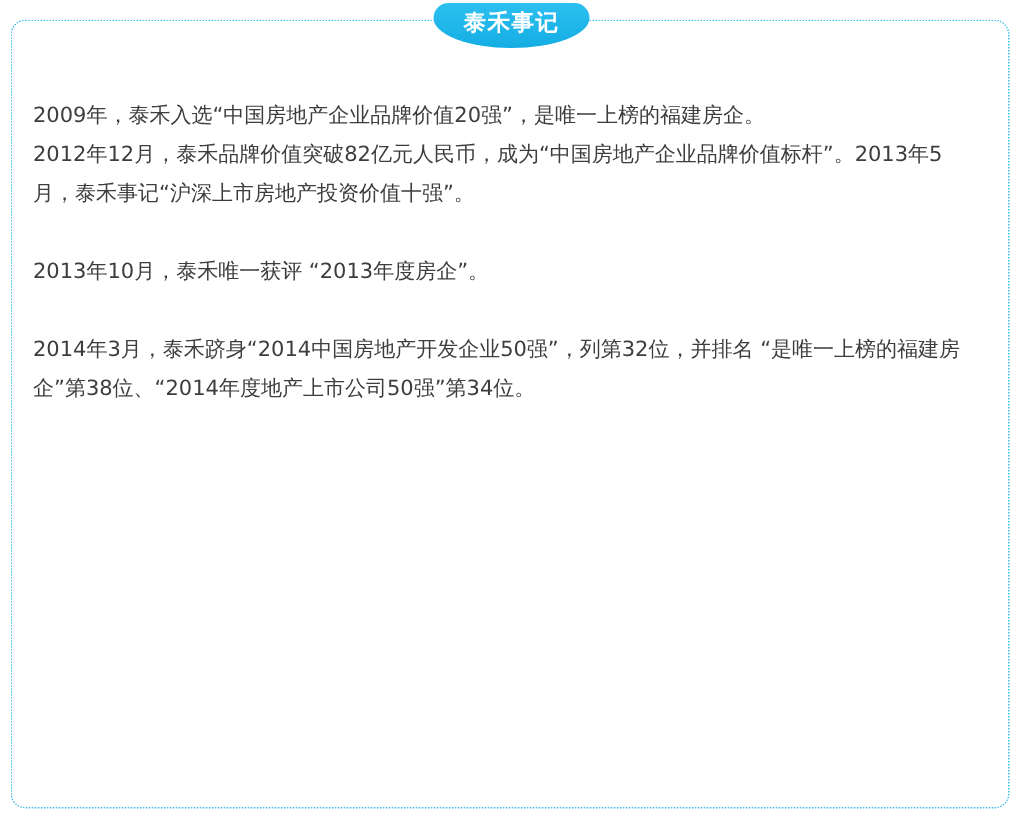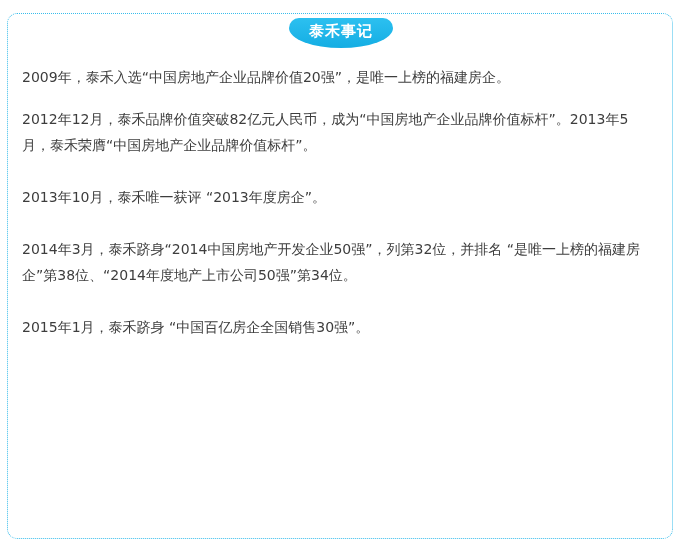--- a/index.html
+++ b/index.html
@@ -21,21 +21,21 @@
     top: 13px;
     width: 664px;
     height: 524px;
     border: 1px dotted #38bdec;
     border-radius: 10px;
     background: #ffffff;
   }
   .badge {
     position: absolute;
     left: 289px;
-    top: 18px;
+    top: 2px;
     width: 104px;
     height: 30px;
     background: linear-gradient(180deg, #2cc0f0 0%, #14ade3 100%);
     border-radius: 10px 10px 52px 52px / 10px 10px 20px 20px;
     color: #ffffff;
     font-size: 15px;
     font-weight: bold;
     letter-spacing: 1px;
     display: flex;
     align-items: center;
@@ -53,35 +53,34 @@
     padding: 50px 28px 0 14px;
     font-size: 14px;
     line-height: 26px;
     color: #3d3d3d;
     z-index: 1;
   }
   .content p {
     margin: 0 0 26px 0;
   }
   .content p:first-child {
-    margin-bottom: 16px;
+    margin-bottom: 0;
   }
 </style>
 </head>
 <body>
 
 <div class="stage">
 
   <div class="badge">
     <span>泰禾事记</span>
   </div>
 
   <div class="frame"></div>
 
   <div class="content">
     <p>2009年，泰禾入选“中国房地产企业品牌价值20强”，是唯一上榜的福建房企。</p>
-    <p>2012年12月，泰禾品牌价值突破82亿元人民币，成为“中国房地产企业品牌价值标杆”。2013年5月，泰禾荣膺“中国房地产企业品牌价值标杆”。</p>
+    <p>2012年12月，泰禾品牌价值突破82亿元人民币，成为“中国房地产企业品牌价值标杆”。2013年5月，泰禾事记“沪深上市房地产投资价值十强”。</p>
     <p>2013年10月，泰禾唯一获评 “2013年度房企”。</p>
     <p>2014年3月，泰禾跻身“2014中国房地产开发企业50强”，列第32位，并排名 “是唯一上榜的福建房企”第38位、“2014年度地产上市公司50强”第34位。</p>
-    <p>2015年1月，泰禾跻身 “中国百亿房企全国销售30强”。</p>
   </div>
 
 </div>
 
 </body></html>

